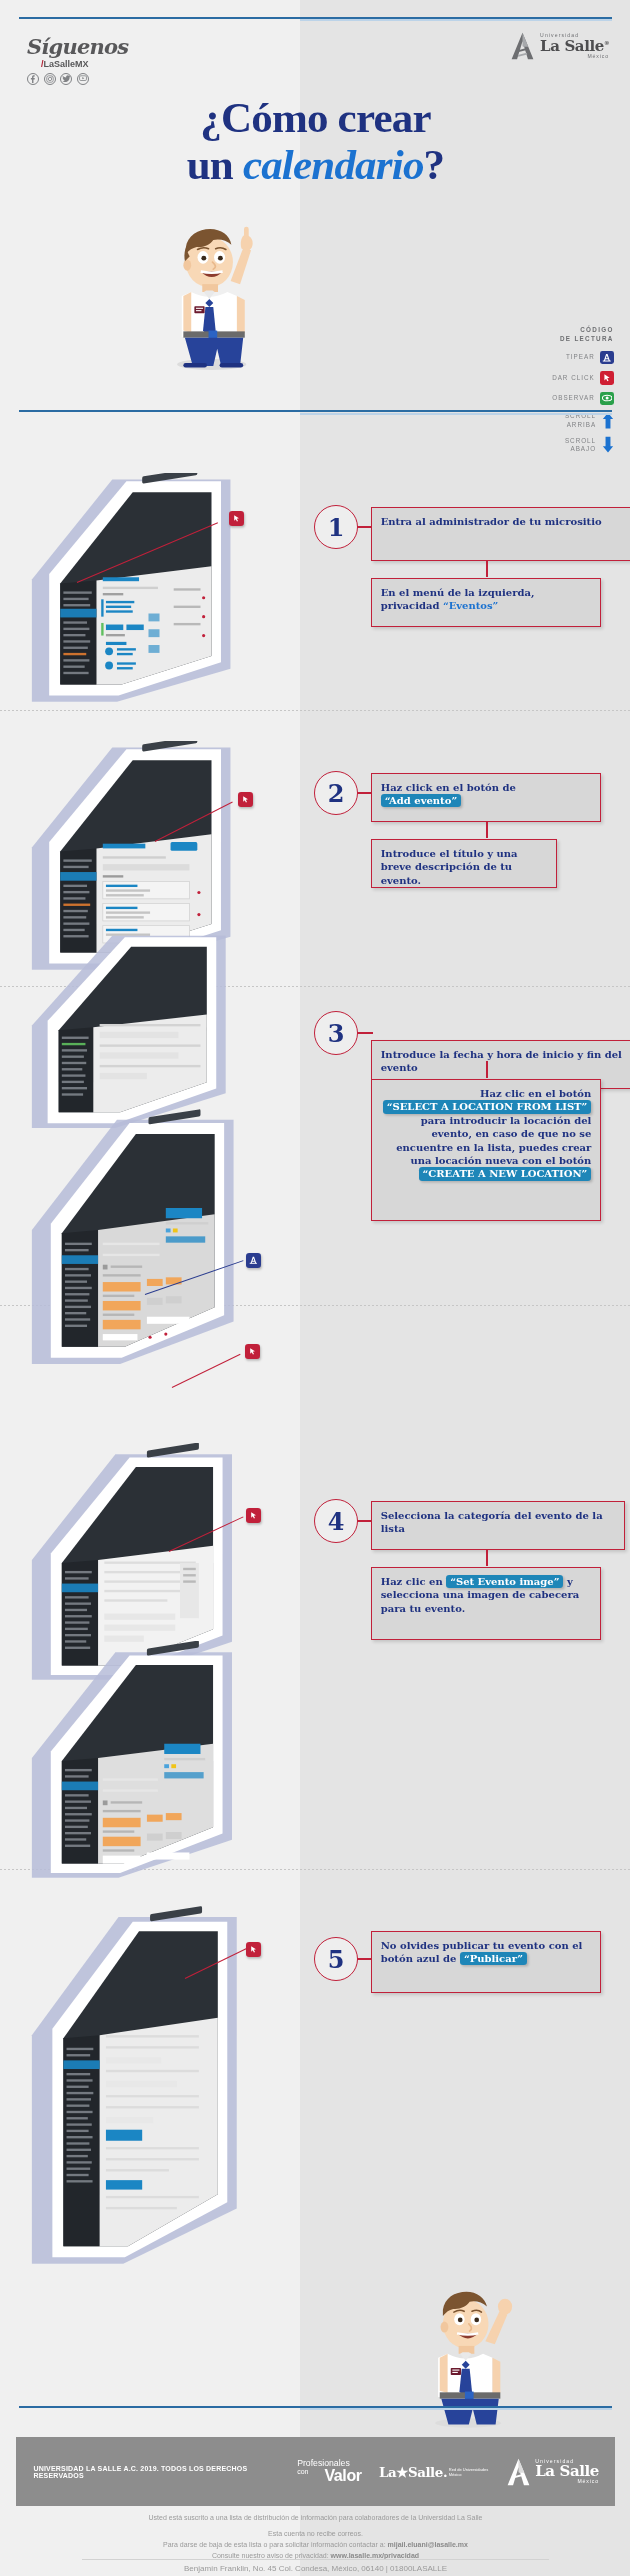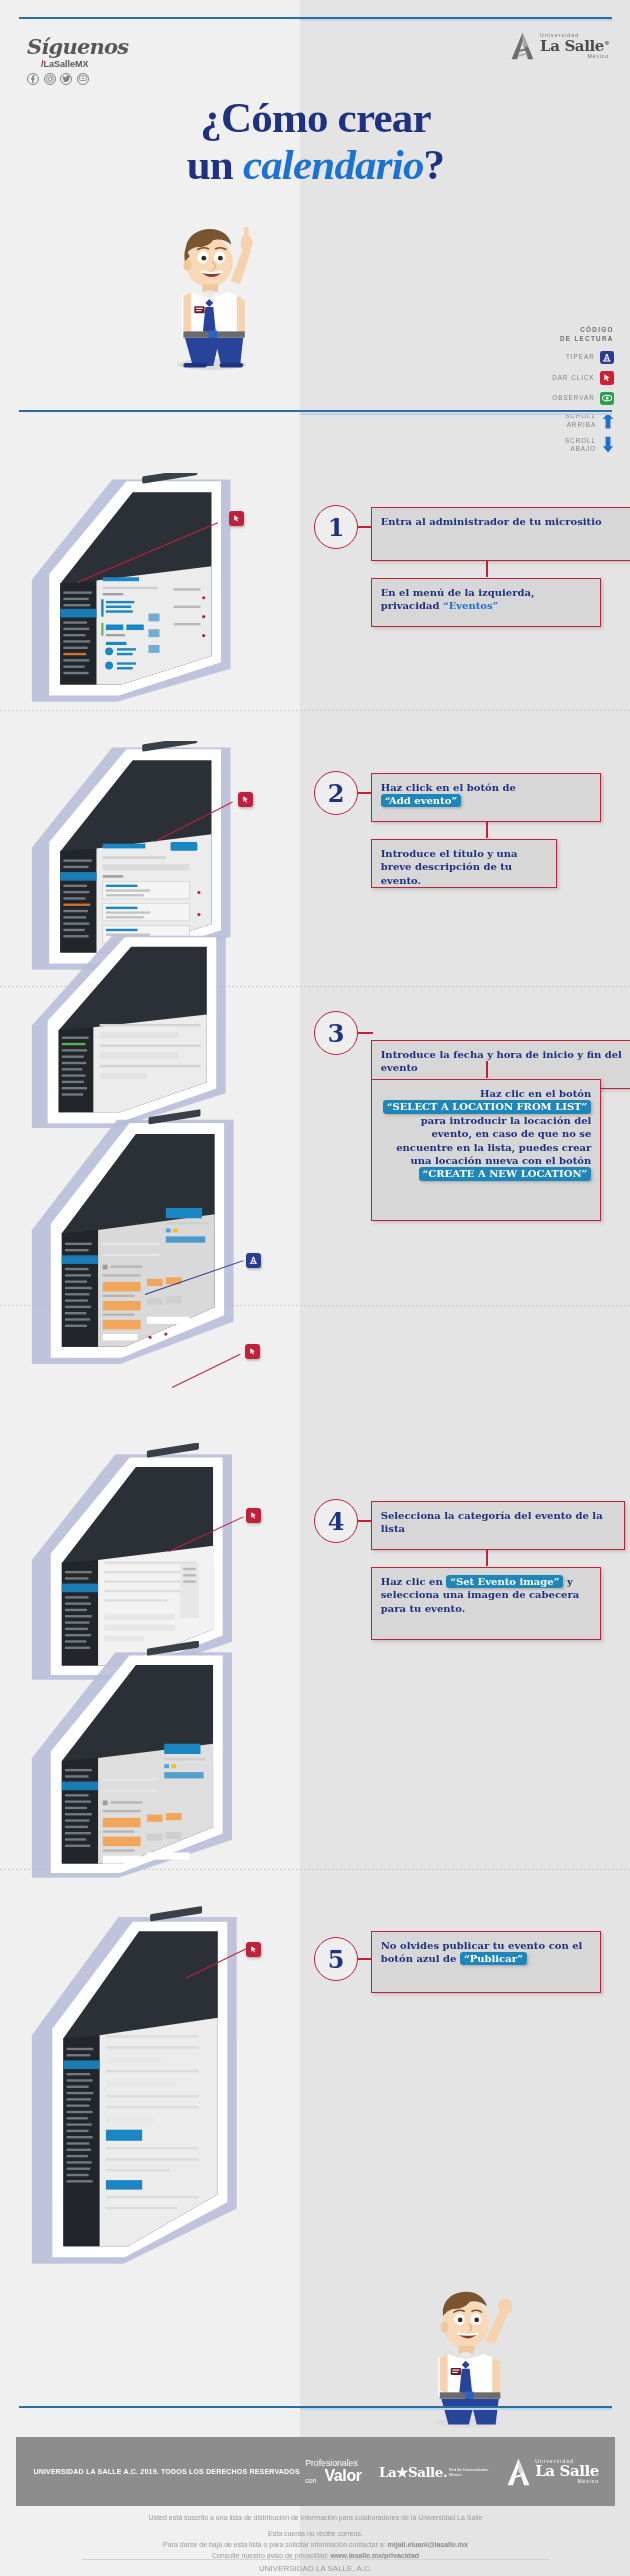--- a/index.html
+++ b/index.html
@@ -738,21 +738,21 @@
   </svg>
 
   <div class="ftr-rule"></div>
   <div class="ftr-rule2"></div>
 
   <div class="ftr-bar">
     <div class="ftr-copy">UNIVERSIDAD LA SALLE A.C. 2019. TODOS LOS DERECHOS RESERVADOS</div>
     <div class="ftr-logos">
       <div class="pcv">
         <div class="p1">Profesionales</div>
-        <div style="display:flex;align-items:flex-end;gap:8px;">
+        <div style="display:flex;align-items:flex-start;gap:16px;">
           <span class="p2">con</span>
           <span class="p3">Valor</span>
         </div>
       </div>
       <div class="lsr">
         <span class="lsr-main">La★Salle.</span>
         <span class="lsr-sub">
           <span style="display:block">Red de Universidades</span>
           <span style="display:block">México</span>
         </span>
@@ -775,17 +775,18 @@
   <div class="ftr-text">
     <div>Usted está suscrito a una lista de distribución de información para colaboradores de la Universidad La Salle</div>
     <div style="height:5.5px"></div>
     <div>Esta cuenta no recibe correos.</div>
     <div><span>Para darse de baja de esta lista o para solicitar información contactar a: </span><span class="b">mijail.eluani@lasalle.mx</span></div>
     <div><span>Consulte nuestro aviso de privacidad: </span><span class="b">www.lasalle.mx/privacidad</span></div>
   </div>
 
   <div class="ftr-sep"></div>
   <div class="ftr-addr">
+    <div>Benjamín Franklin, No. 45 Col. Condesa, México, 06140 | 01800LASALLE</div>
     <div>UNIVERSIDAD LA SALLE, A.C.</div>
   </div>
 
 </div>
 
 
 </body></html>

